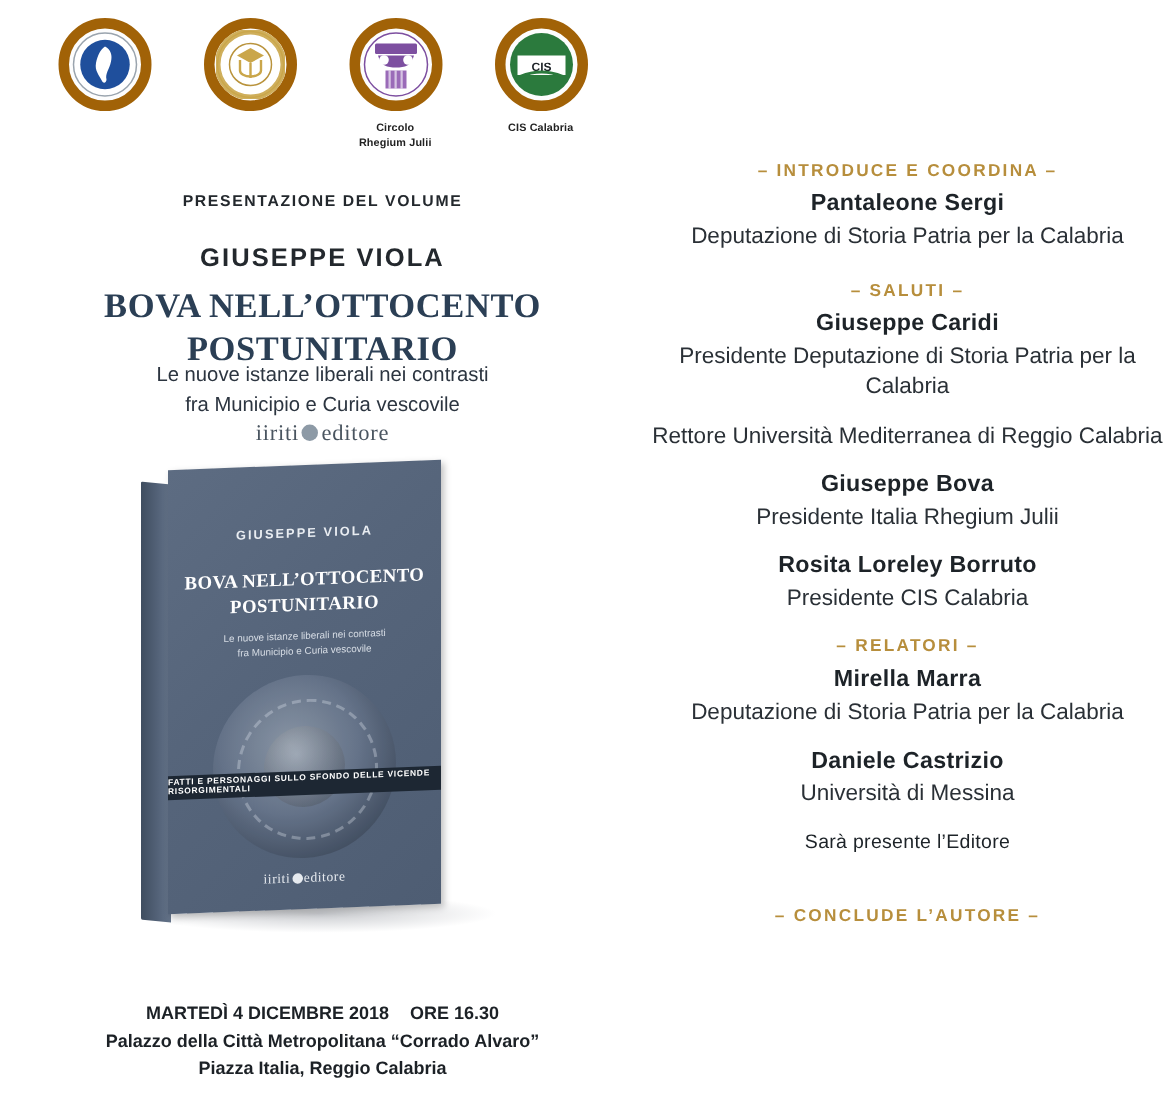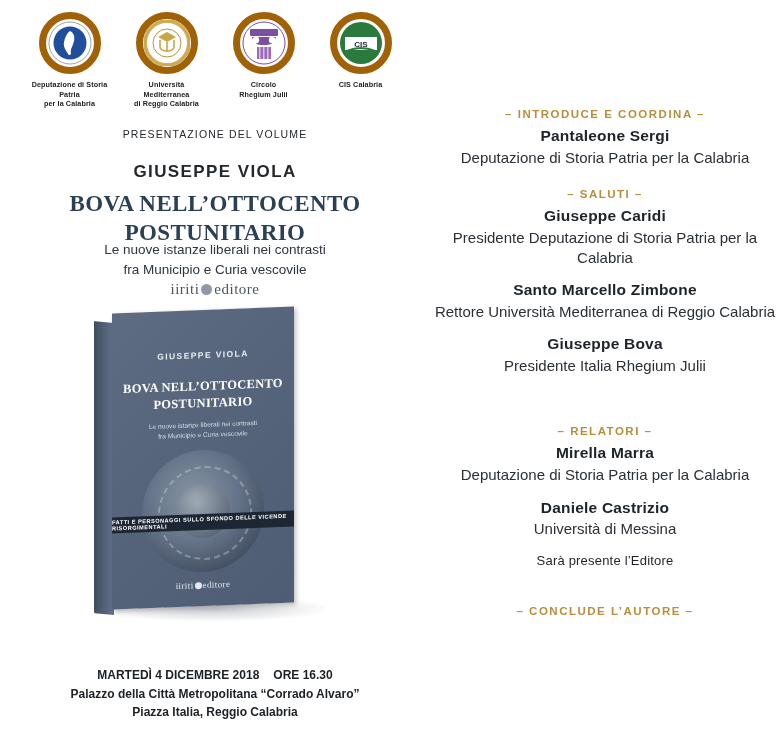--- a/index.html
+++ b/index.html
@@ -68,21 +68,21 @@
   }
 
   .presentation-label {
     position: absolute;
     left: 0;
     top: 128px;
     width: 430px;
     text-align: center;
     font-size: 10.5px;
     letter-spacing: 1.1px;
-    font-weight: 400;
+    font-weight: 700;
     color: #23282d;
   }
 
   .author-name {
     position: absolute;
     left: 0;
     top: 162px;
     width: 430px;
     text-align: center;
     font-size: 17px;
@@ -332,35 +332,33 @@
     <div class="logo-row">
 
       <div class="logo-block">
         <div class="logo-mark">
           <svg width="44" height="44" viewBox="0 0 44 44">
             <circle cx="22" cy="22" r="21" fill="#ffffff" stroke="#9aa4ae" stroke-width="1"></circle>
             <circle cx="22" cy="22" r="16.5" fill="#1f4f9c"></circle>
             <path d="M22 10 c4 2 5 6 4 10 c-1 5 -4 8 -3 12 c0 2 -2 3 -3 1 c-2 -4 -5 -7 -4 -12 c1 -5 3 -9 6 -11 z" fill="#ffffff"></path>
           </svg>
         </div>
-        <div class="logo-caption">Deputazione di Storia Patria<br>per la Calabria</div>
       </div>
 
       <div class="logo-block">
         <div class="logo-mark">
           <svg width="46" height="46" viewBox="0 0 46 46">
             <circle cx="23" cy="23" r="22" fill="#ffffff" stroke="#caa64a" stroke-width="1"></circle>
             <circle cx="23" cy="23" r="22" fill="none" stroke="#caa64a" stroke-width="4" opacity="0.9"></circle>
             <circle cx="23" cy="23" r="14" fill="#ffffff" stroke="#b9933c" stroke-width="1"></circle>
             <path d="M23 12 l9 5 l-9 5 l-9 -5 z" fill="#caa64a"></path>
             <path d="M16 20 v7 a7 4 0 0 0 14 0 v-7" fill="none" stroke="#caa64a" stroke-width="1.6"></path>
             <rect x="22.2" y="22" width="1.6" height="10" fill="#caa64a"></rect>
           </svg>
         </div>
-        <div class="logo-caption">Università Mediterranea<br>di Reggio Calabria</div>
       </div>
 
       <div class="logo-block">
         <div class="logo-mark">
           <svg width="46" height="46" viewBox="0 0 46 46">
             <circle cx="23" cy="23" r="21" fill="#ffffff" stroke="#7d4fa0" stroke-width="1"></circle>
             <rect x="9" y="9" width="28" height="7" rx="1" fill="#7d4fa0"></rect>
             <path d="M11 17 c2 7 6 8 12 8 c6 0 10 -1 12 -8 z" fill="#7d4fa0"></path>
             <circle cx="15" cy="20" r="3.2" fill="#ffffff"></circle>
             <circle cx="31" cy="20" r="3.2" fill="#ffffff"></circle>
@@ -446,26 +444,29 @@
       </div>
     </div>
 
     <div class="section" style="position:absolute; top:188px; left:0;">
       <div class="sect-head">– SALUTI –</div>
       <div class="person">
         <div class="person-name">Giuseppe Caridi</div>
         <div class="person-role">Presidente Deputazione di Storia Patria per la Calabria</div>
       </div>
       <div class="person" style="margin-top:13px;">
-        <div class="person-name">Santo Marcello Zimbone</div>
         <div class="person-role">Rettore Università Mediterranea di Reggio Calabria</div>
       </div>
       <div class="person" style="margin-top:13px;">
         <div class="person-name">Giuseppe Bova</div>
         <div class="person-role">Presidente Italia Rhegium Julii</div>
+      </div>
+      <div class="person" style="margin-top:13px;">
+        <div class="person-name">Rosita Loreley Borruto</div>
+        <div class="person-role">Presidente CIS Calabria</div>
       </div>
     </div>
 
     <div class="section" style="position:absolute; top:425px; left:0;">
       <div class="sect-head">– RELATORI –</div>
       <div class="person">
         <div class="person-name">Mirella Marra</div>
         <div class="person-role">Deputazione di Storia Patria per la Calabria</div>
       </div>
       <div class="person" style="margin-top:14px;">

